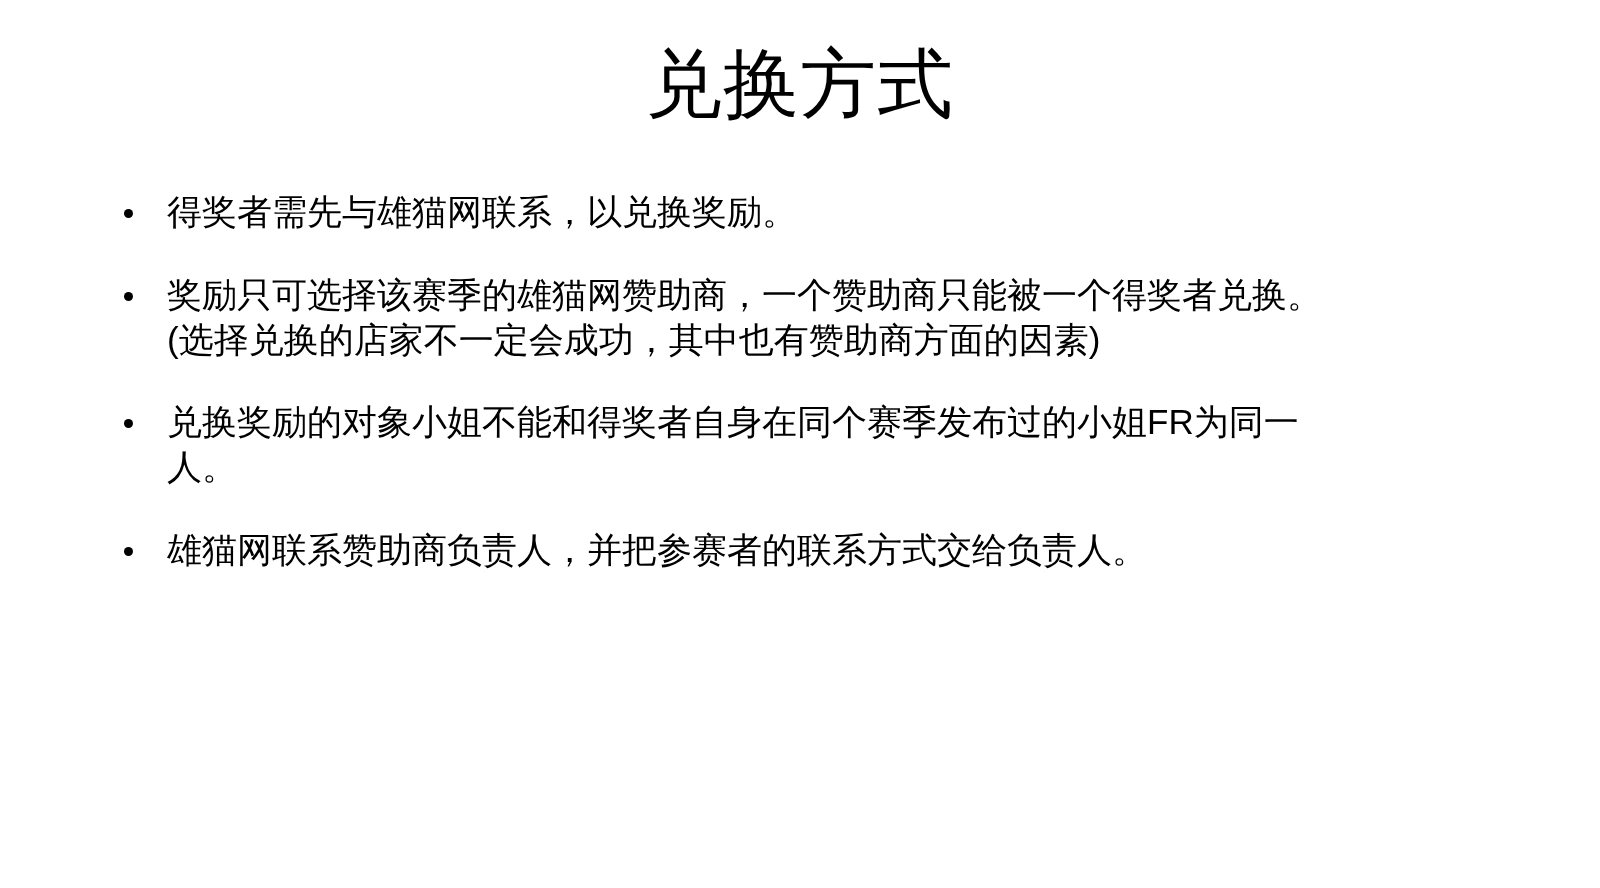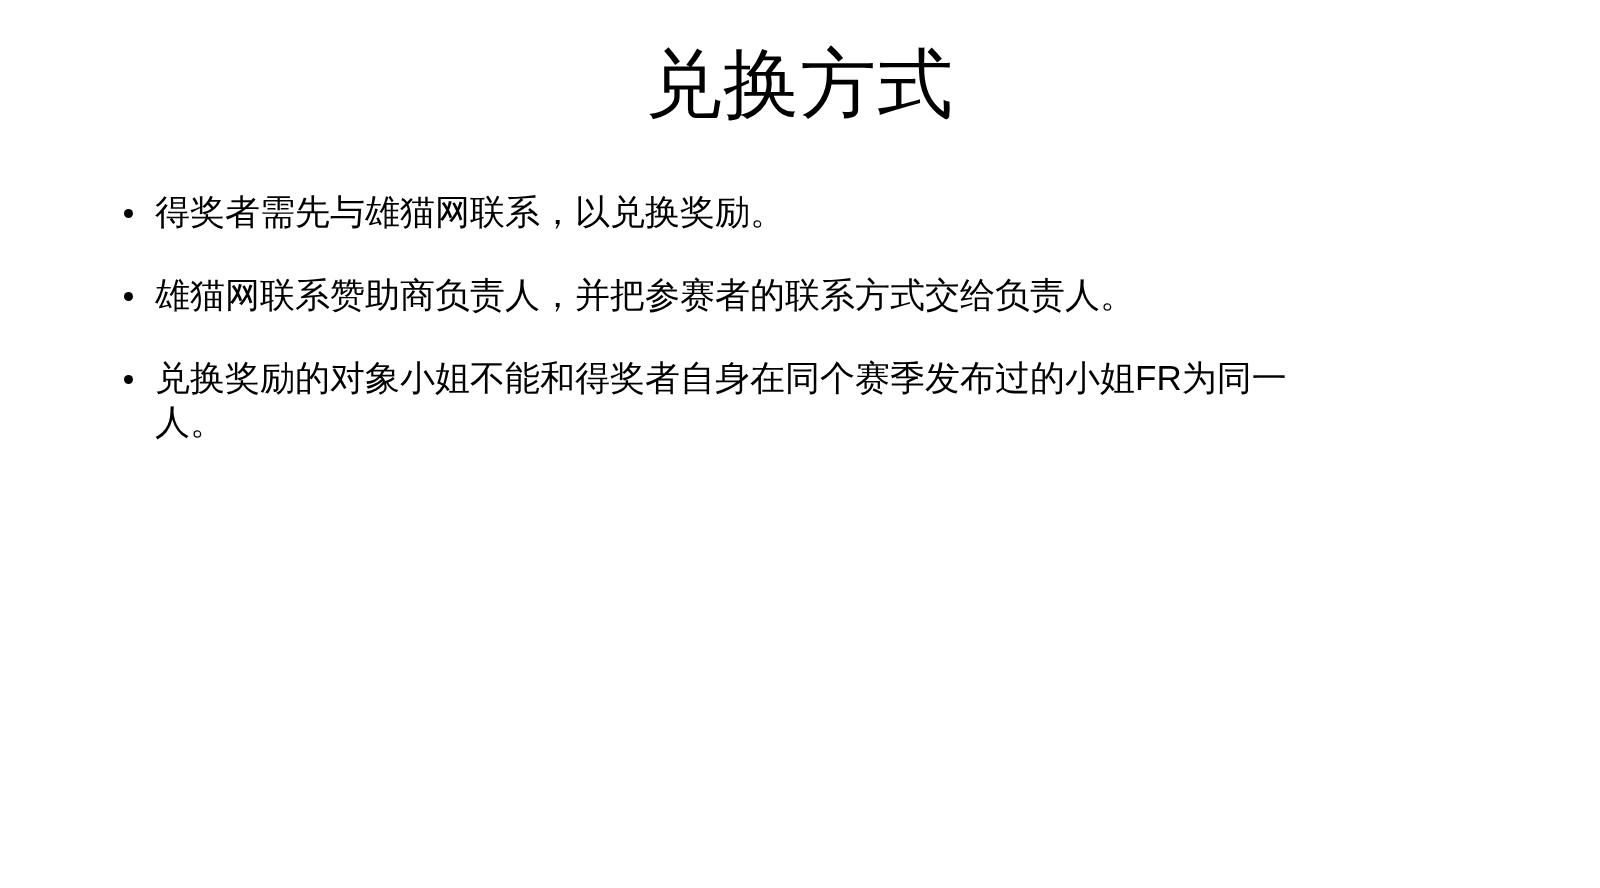--- a/index.html
+++ b/index.html
@@ -55,41 +55,46 @@
     left: 4px;
     top: 19px;
     width: 9px;
     height: 9px;
     background: #000000;
     border-radius: 50%;
   }
   .bullet-line {
     display: block;
     white-space: pre;
+    margin-left: 12px;
   }
 </style>
 </head>
 <body>
 
 <div class="slide">
 
   <h1 class="slide-title">兑换方式</h1>
 
   <ul class="bullet-list">
 
     <li class="bullet-item">
       <span class="bullet-line">得奖者需先与雄猫网联系，以兑换奖励。</span>
     </li>
 
-
     <li class="bullet-item">
-      <span class="bullet-line">雄猫网联系赞助商负责人，并把参赛者的联系方式交给负责人。</span>
+      <span class="bullet-line">奖励只可选择该赛季的雄猫网赞助商，一个赞助商只能被一个得奖者兑换。</span>
+      <span class="bullet-line">(选择兑换的店家不一定会成功，其中也有赞助商方面的因素)</span>
     </li>
 
     <li class="bullet-item">
       <span class="bullet-line">兑换奖励的对象小姐不能和得奖者自身在同个赛季发布过的小姐FR为同一</span>
       <span class="bullet-line">人。</span>
+    </li>
+
+    <li class="bullet-item">
+      <span class="bullet-line">雄猫网联系赞助商负责人，并把参赛者的联系方式交给负责人。</span>
     </li>
 
 
   </ul>
 
 </div>
 
 </body></html>

